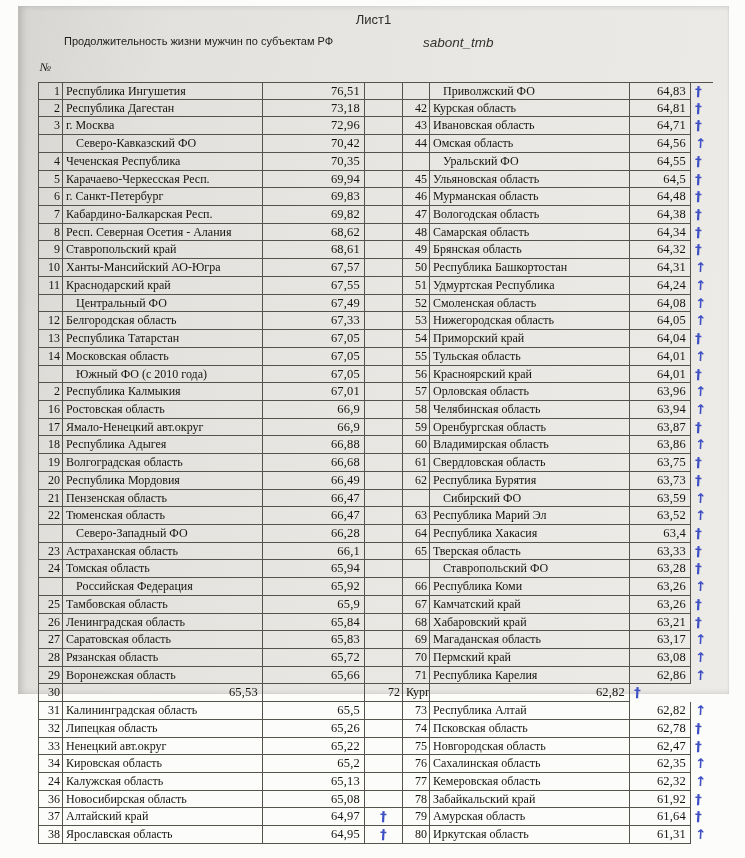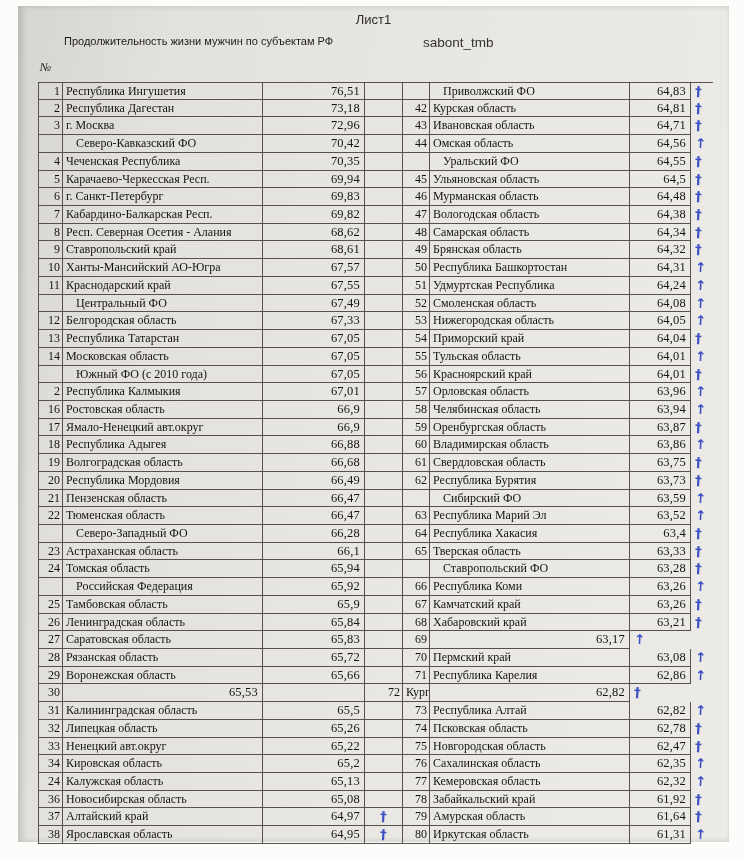--- a/index.html
+++ b/index.html
@@ -3,35 +3,35 @@
 <meta charset="utf-8">
 <style>
   html,body{
     margin:0;padding:0;
     width:745px;height:858px;
     background:#fcfcfb;
     overflow:hidden;
     font-family:"Liberation Serif",serif;
   }
   .paper{
-    position:absolute;left:18px;top:6px;width:711px;height:836px;
+    position:absolute;left:18px;top:6px;width:711px;height:688px;
     background:linear-gradient(100deg,#d7d5d1 0%,#e3e1dd 18%,#e9e7e3 55%,#ecebe7 100%);
     box-shadow:inset 4px 0 6px rgba(0,0,0,.14), inset -1px 0 2px rgba(0,0,0,.06);
   }
   .sheet-label{
     position:absolute;top:6px;left:0;right:0;text-align:center;
     font-family:"Liberation Sans",sans-serif;font-size:13px;color:#2d2b27;
   }
   .doc-title{
     position:absolute;top:29px;left:46px;
     font-family:"Liberation Sans",sans-serif;font-size:11px;color:#1f1d19;
   }
   .watermark{
     position:absolute;top:29px;left:405px;
-    font-family:"Liberation Sans",sans-serif;font-size:13.5px;color:#34322e;
+    font-family:"Liberation Sans",sans-serif;font-size:13.5px;color:#34322e;font-style:italic;
   }
   .num-header{
     position:absolute;top:54px;left:22px;
     font-style:italic;font-size:12px;color:#22201c;
   }
   .tbl{
     position:absolute;left:20px;top:76px;width:675px;
   }
   .row{
     display:grid;
@@ -413,20 +413,21 @@
         <div class="cell val">63,21</div>
         <div class="cell markcell"><span class="mark">†</span></div>
       </div>
 
       <div class="row">
         <div class="cell num">27</div>
         <div class="cell name" data-variant="reg">Саратовская область</div>
         <div class="cell val">65,83</div>
         <div class="cell ann"><span class="mark"></span></div>
         <div class="cell num">69</div>
+        <div class="cell name" data-variant="reg">Магаданская область</div>
         <div class="cell val">63,17</div>
         <div class="cell markcell"><span class="mark">↑</span></div>
       </div>
 
       <div class="row">
         <div class="cell num">28</div>
         <div class="cell name" data-variant="reg">Рязанская область</div>
         <div class="cell val">65,72</div>
         <div class="cell ann"><span class="mark"></span></div>
         <div class="cell num">70</div>

